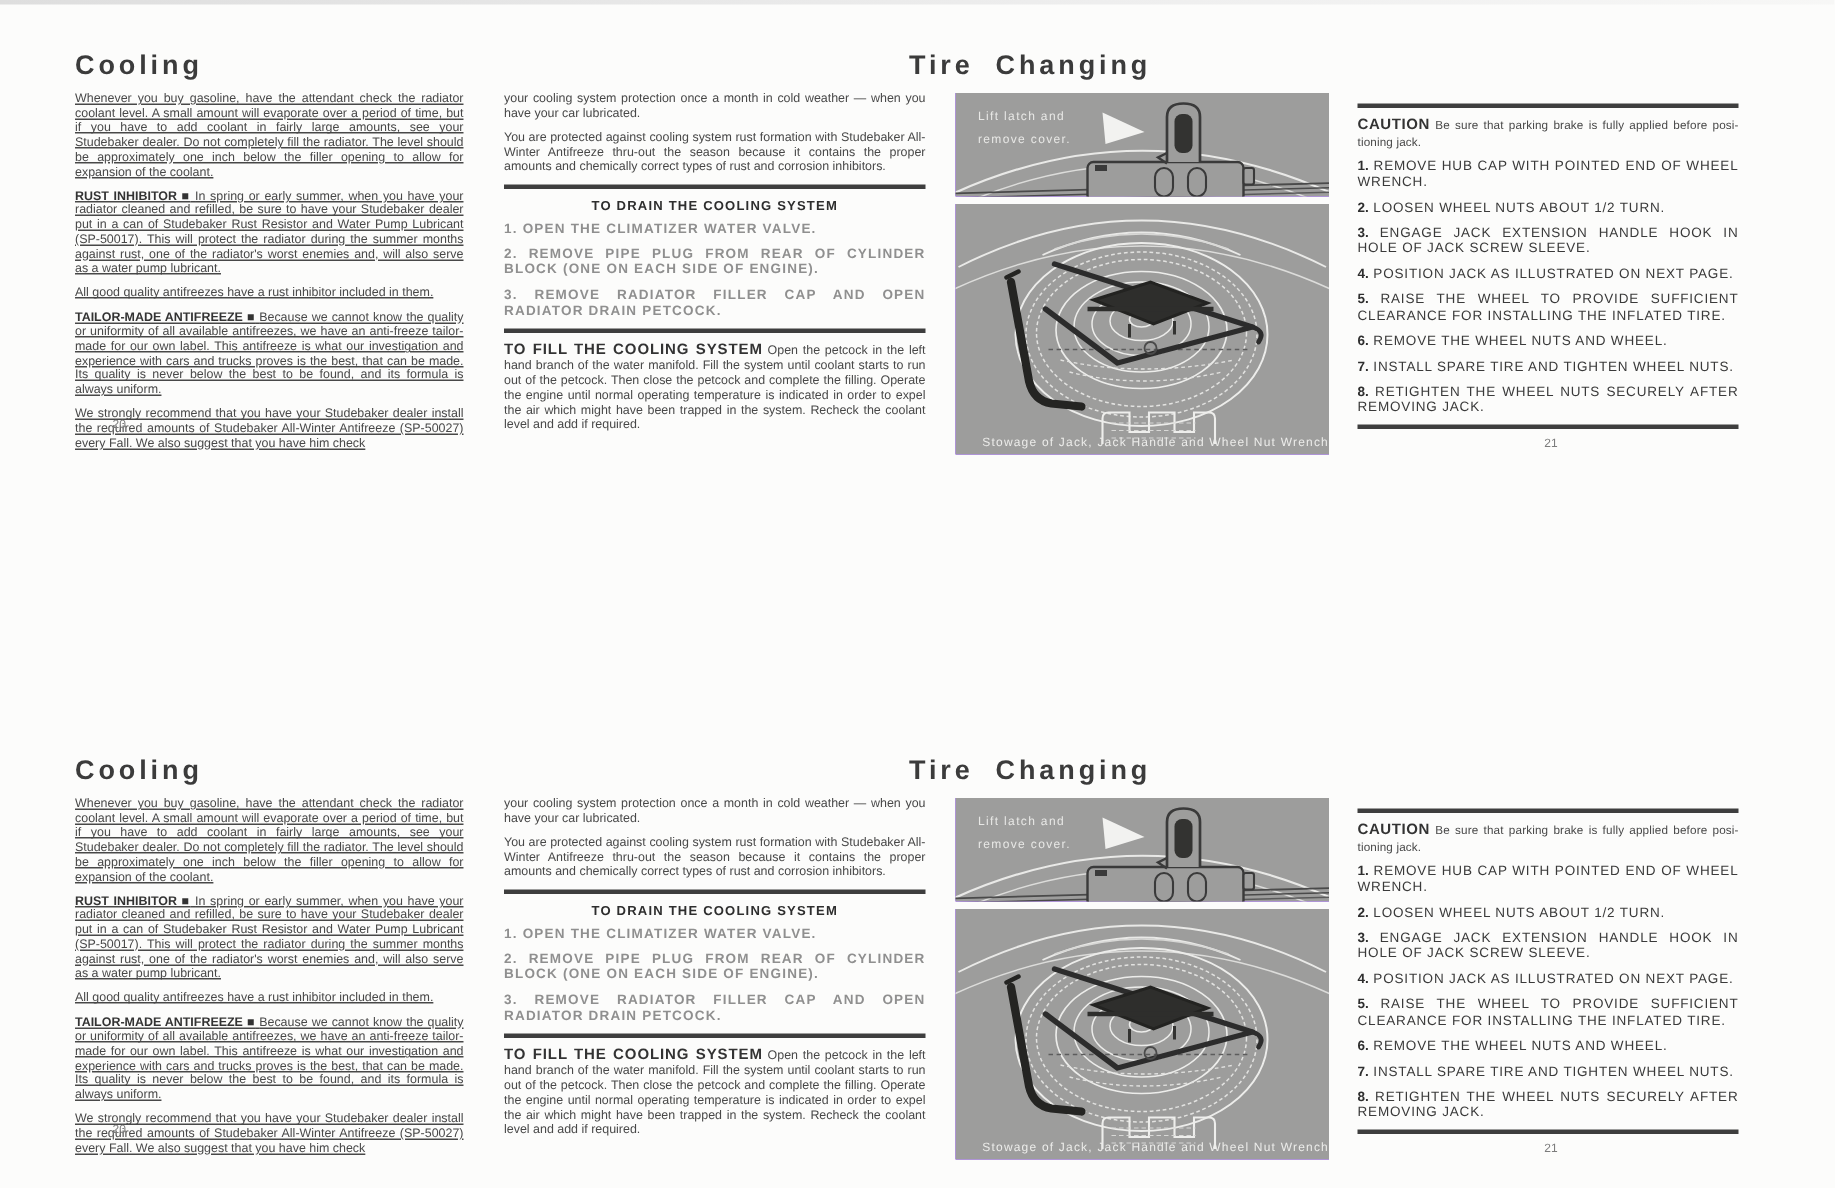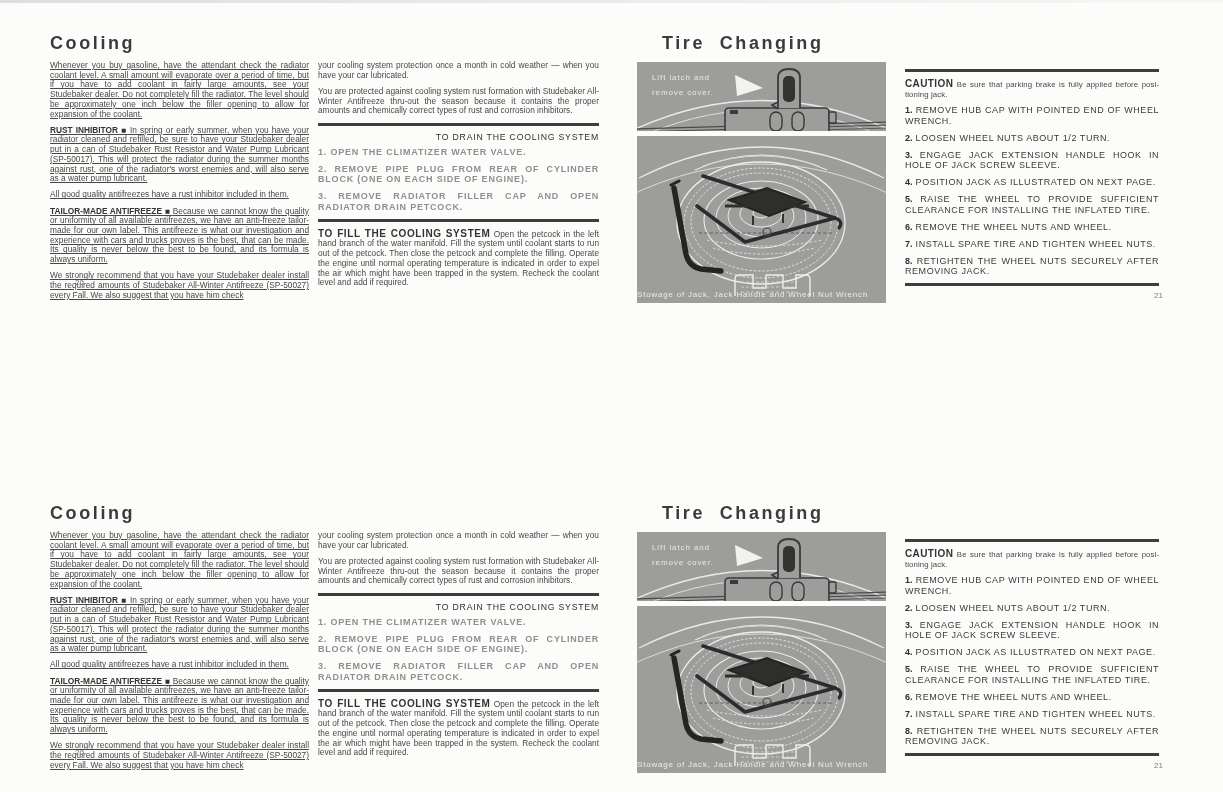--- a/index.html
+++ b/index.html
@@ -16,67 +16,67 @@
   }
   .spread{position:absolute;left:0;width:1183px;height:470px;}
 
   
   .page-title{
     position:absolute;top:33px;
     font-weight:bold;font-size:18px;letter-spacing:2.6px;word-spacing:7px;
     color:#3b3b3b;
   }
   .title-cooling{left:50px;}
-  .title-tire{left:662px;}
+  .title-tire{left:606px;}
 
   
   .col{
     position:absolute;top:61px;
     font-size:8.3px;line-height:1.17;text-align:justify;color:#484848;
   }
   .col p{margin:0 0 6.5px 0;}
   .col b{color:#333;}
   .cool-col1{left:50px;width:259px;text-decoration:underline;}
-  .cool-col2{left:318px;width:281px;}
+  .cool-col2{left:336px;width:281px;}
   .tire-col{left:905px;width:254px;top:69px;}
 
   .rule{height:3px;background:#3e3e3e;margin:3px 0 6px 0;}
   .sect-heading{
-    font-weight:normal;font-size:8.7px;letter-spacing:0.8px;color:#2e2e2e;
-    margin:0 0 5px 0;text-align:right;
+    font-weight:bold;font-size:8.7px;letter-spacing:0.8px;color:#2e2e2e;
+    margin:0 0 5px 0;text-align:center;
   }
   .gray-step{
     color:#8f8f8f;font-size:9px;letter-spacing:0.8px;margin:0 0 4.5px 0;font-weight:bold;
   }
   .gray-step b{color:#8f8f8f;}
   .step{
     font-size:9px;letter-spacing:0.55px;margin:0 0 5.5px 0;color:#3a3a3a;
   }
   .step b{color:#2e2e2e;letter-spacing:0;}
   .caution{font-size:7.8px;letter-spacing:0.1px;margin:5px 0 7px 0;}
   .caution b{font-size:10px;letter-spacing:0.4px;}
   .fill-para b{font-size:10px;letter-spacing:0.6px;}
 
   .pagenum{position:absolute;font-size:8px;color:#7c7c7c;}
   .pn-left{left:31px;top:278px;margin-left:44px;}
-  .pn-right{left:905px;width:258px;top:291px;text-align:right;}
+  .pn-right{left:905px;width:258px;top:291px;text-align:center;}
 
   
   .figure{position:absolute;left:637px;width:249px;background:#6d28d9;}
   .figure svg{display:block;}
   .fig-latch{top:62px;height:69px;}
   .fig-stowage{top:136px;height:167px;}
   .fig-label{
     position:absolute;color:#e8e8e6;font-size:8px;letter-spacing:0.9px;
     text-align:left;white-space:nowrap;
   }
   .lbl-line1{left:15px;top:11px;}
   .lbl-line2{left:15px;top:26px;}
   .fig-caption{
-    position:absolute;left:0;right:0;bottom:4px;text-align:left;
+    position:absolute;left:0;right:0;bottom:4px;text-align:right;
     color:#ececea;font-size:8px;letter-spacing:0.8px;white-space:nowrap;
   }
 </style>
 </head>
 <body>
 
 <div class="sheet">
 
   <div class="spread" id="spread-1">
 

